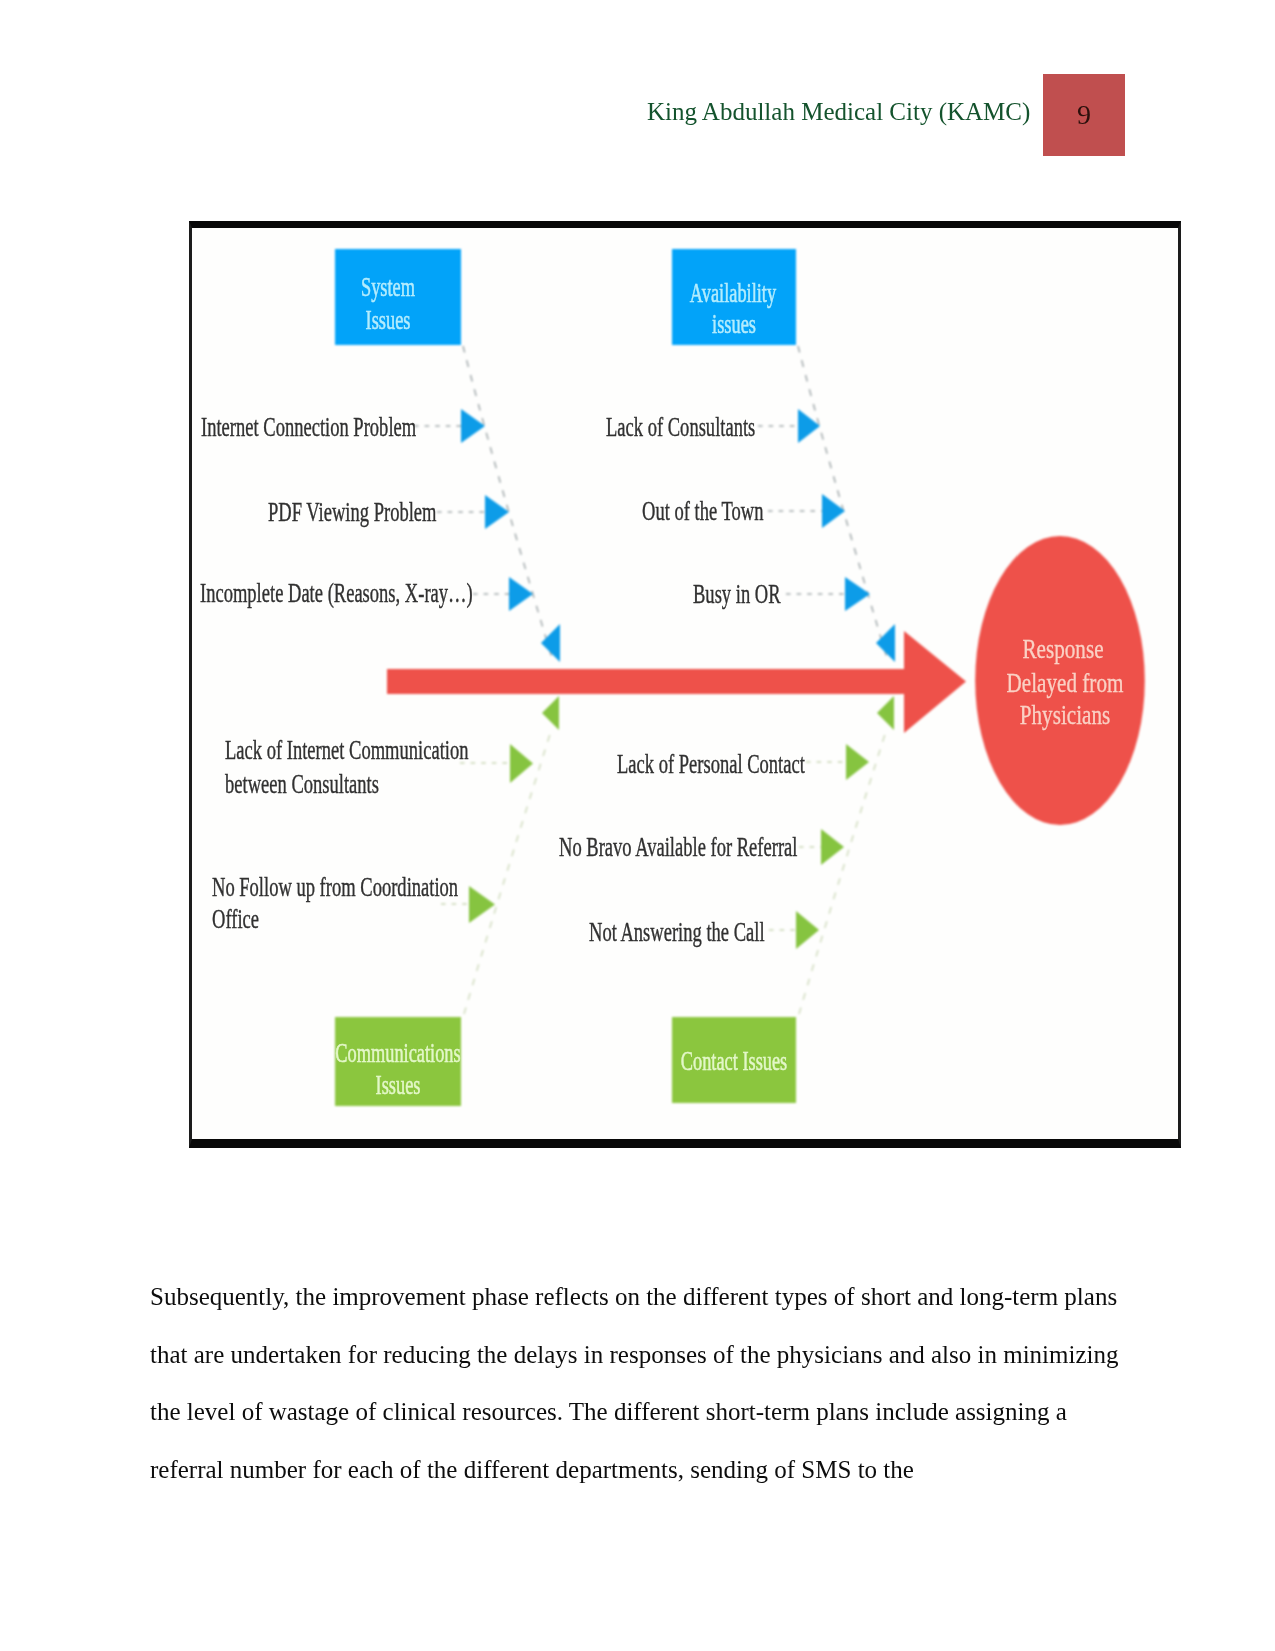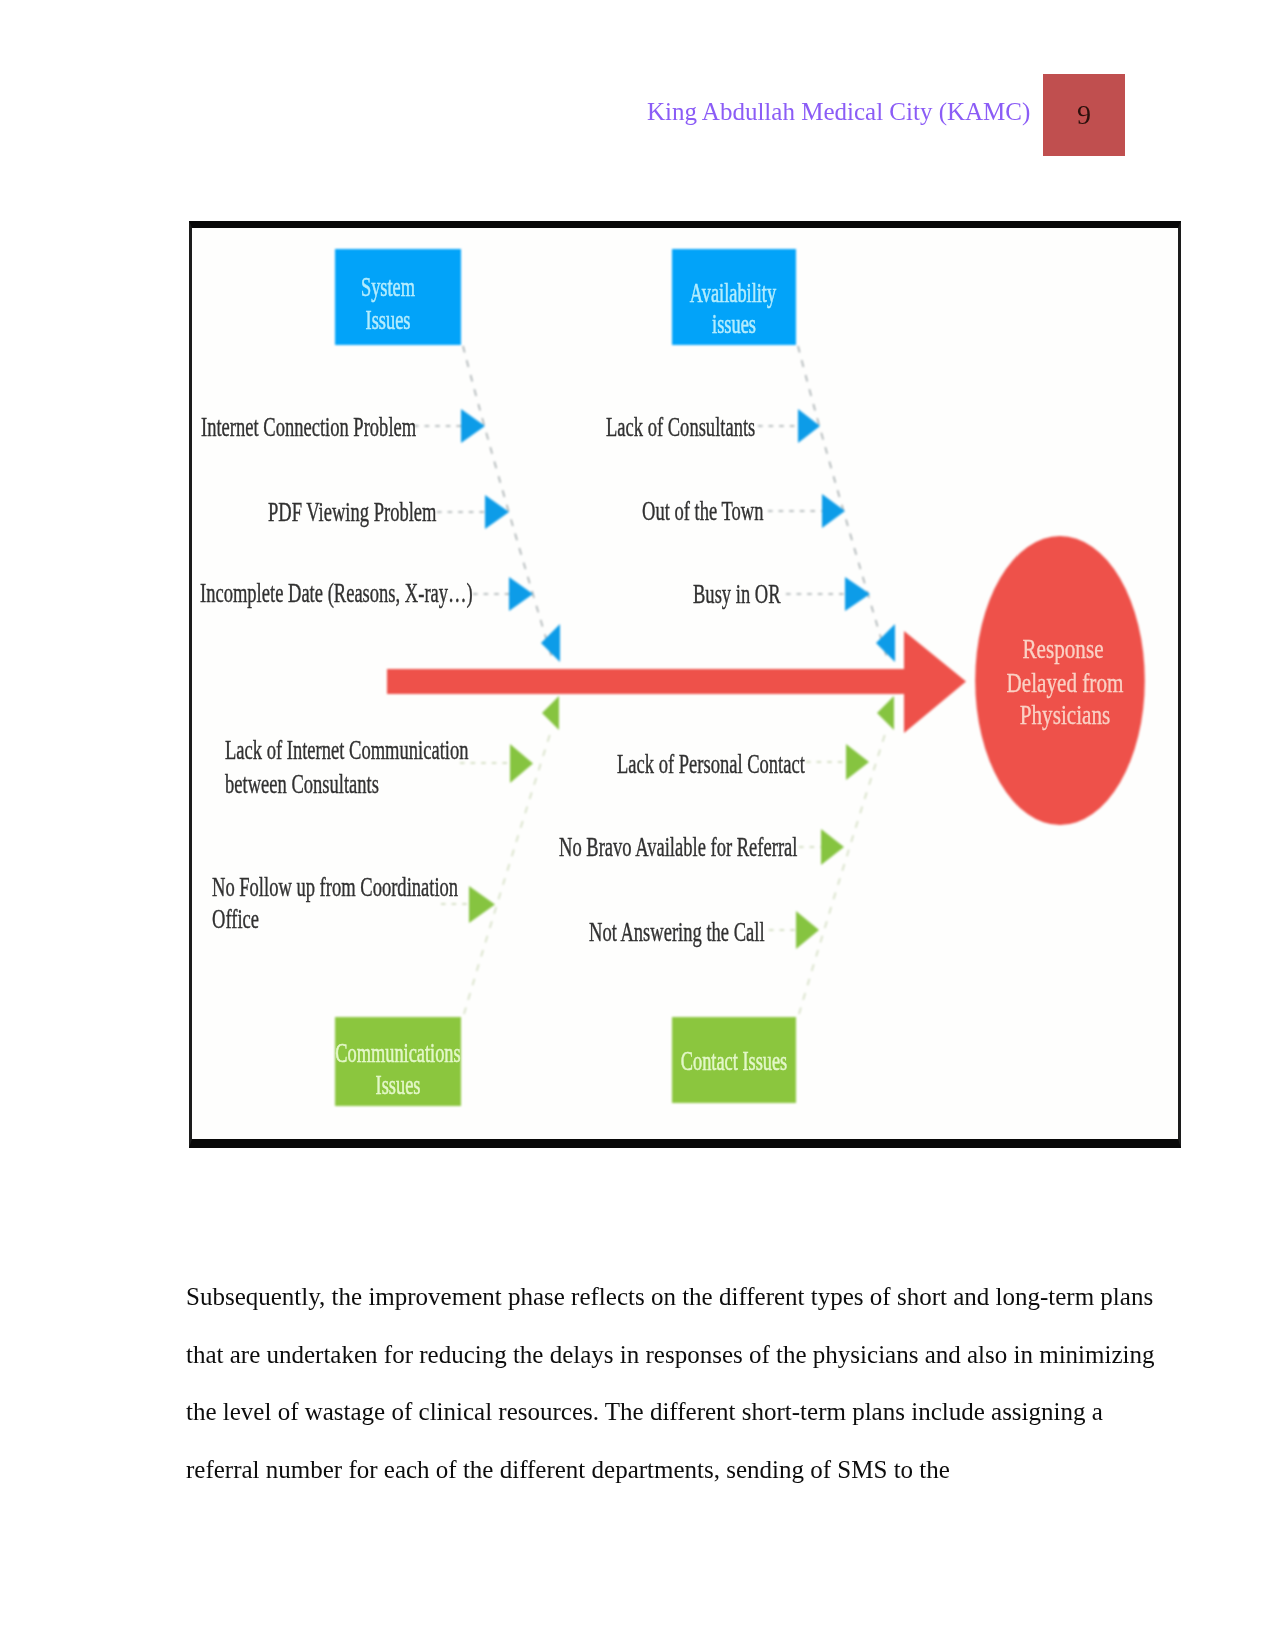--- a/index.html
+++ b/index.html
@@ -3,21 +3,21 @@
 <meta charset="utf-8">
 <title>KAMC</title>
 <style>
   html,body{margin:0;padding:0;}
   body{width:1275px;height:1651px;background:#ffffff;font-family:"Liberation Serif",serif;
        -webkit-font-smoothing:antialiased;overflow:hidden;position:relative;}
   .page{position:absolute;inset:0;}
 
   
   .header{position:absolute;left:0;top:0;width:1275px;height:200px;}
-  .hdr-title{position:absolute;left:647px;top:98px;font-size:25px;color:#8b5cf6;
+  .hdr-title{position:absolute;left:647px;top:98px;font-size:25px;color:#14532d;
              white-space:nowrap;}
   .page-badge{position:absolute;left:1043px;top:74px;width:82px;height:82px;background:#c04f4f;}
   .page-num{position:absolute;left:0;top:0;width:82px;height:82px;display:flex;
             align-items:center;justify-content:center;font-size:28px;color:#2b100c;}
 
   
   .figure{position:absolute;left:189px;top:221px;width:992px;height:927px;
           background:#ffffff;box-sizing:border-box;
           border-top:7px solid #080808;border-bottom:9px solid #080808;
           border-left:3px solid #1c1c1c;border-right:3px solid #1c1c1c;}
@@ -33,21 +33,21 @@
   .lbl{position:absolute;white-space:nowrap;font-family:"Liberation Serif",serif;
        color:#313131;transform-origin:left top;line-height:1;
        -webkit-text-stroke:.4px #313131;}
   .boxlbl{position:absolute;white-space:nowrap;font-family:"Liberation Serif",serif;
        color:#ffffff;transform-origin:center top;line-height:1;text-align:center;
        -webkit-text-stroke:.55px currentColor;}
   .efflbl{-webkit-text-stroke:.3px currentColor;}
   
   .cite{position:absolute;left:150px;top:1209px;font-size:25px;color:#0d0d0d;white-space:nowrap;}
   .para{position:absolute;left:150px;top:1268px;width:990px;font-size:25px;color:#0d0d0d;
-        line-height:57.7px;text-align:left;margin-left:36px;}
+        line-height:57.7px;text-align:left;}
 </style>
 </head>
 <body>
 
 <div class="page">
 
   <div class="header">
     <div class="hdr-title">King Abdullah Medical City (KAMC)</div>
     <div class="page-badge">
       <div class="page-num">9</div>

